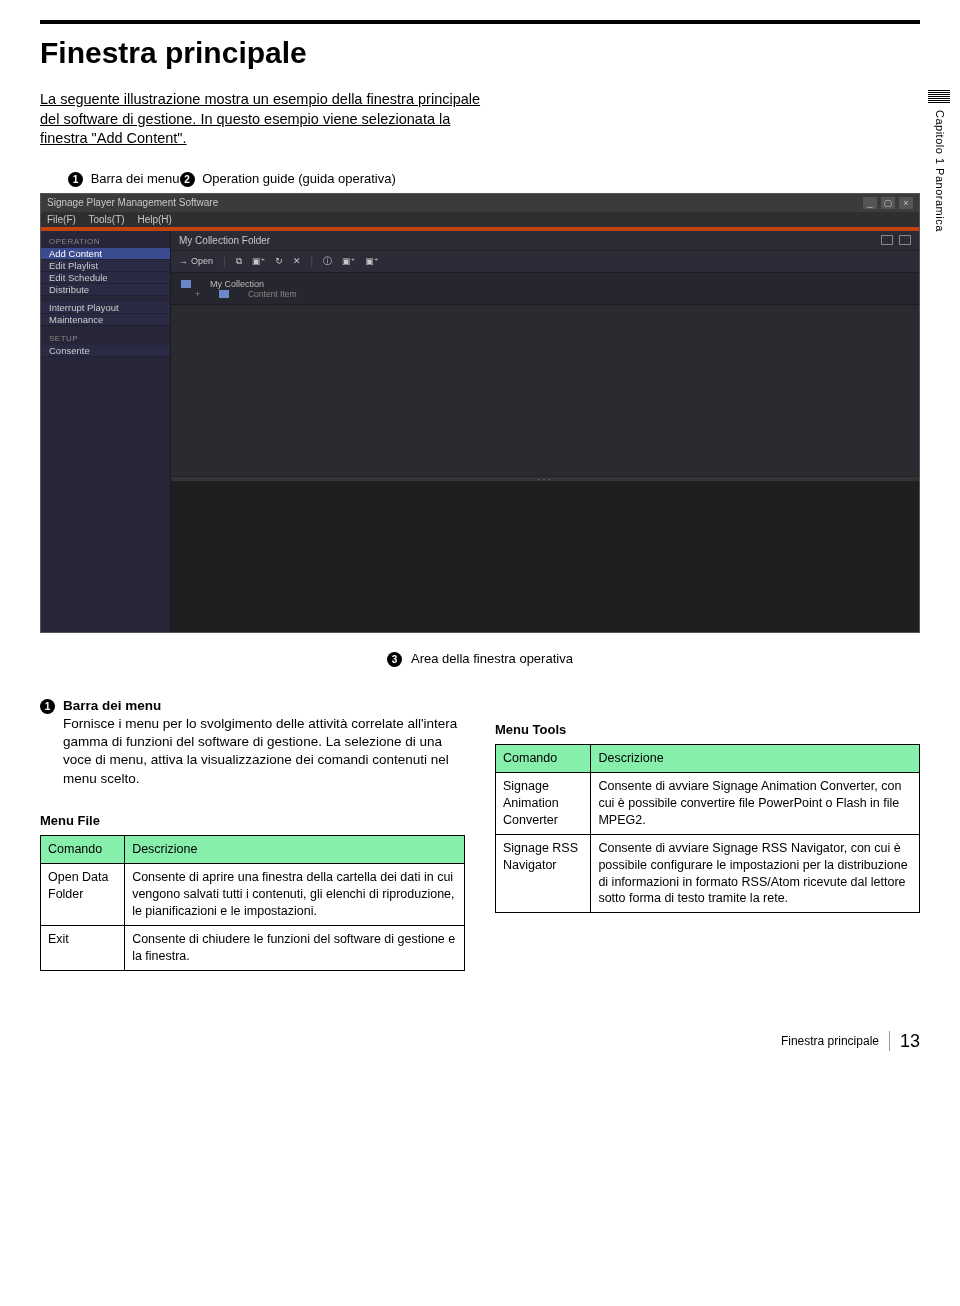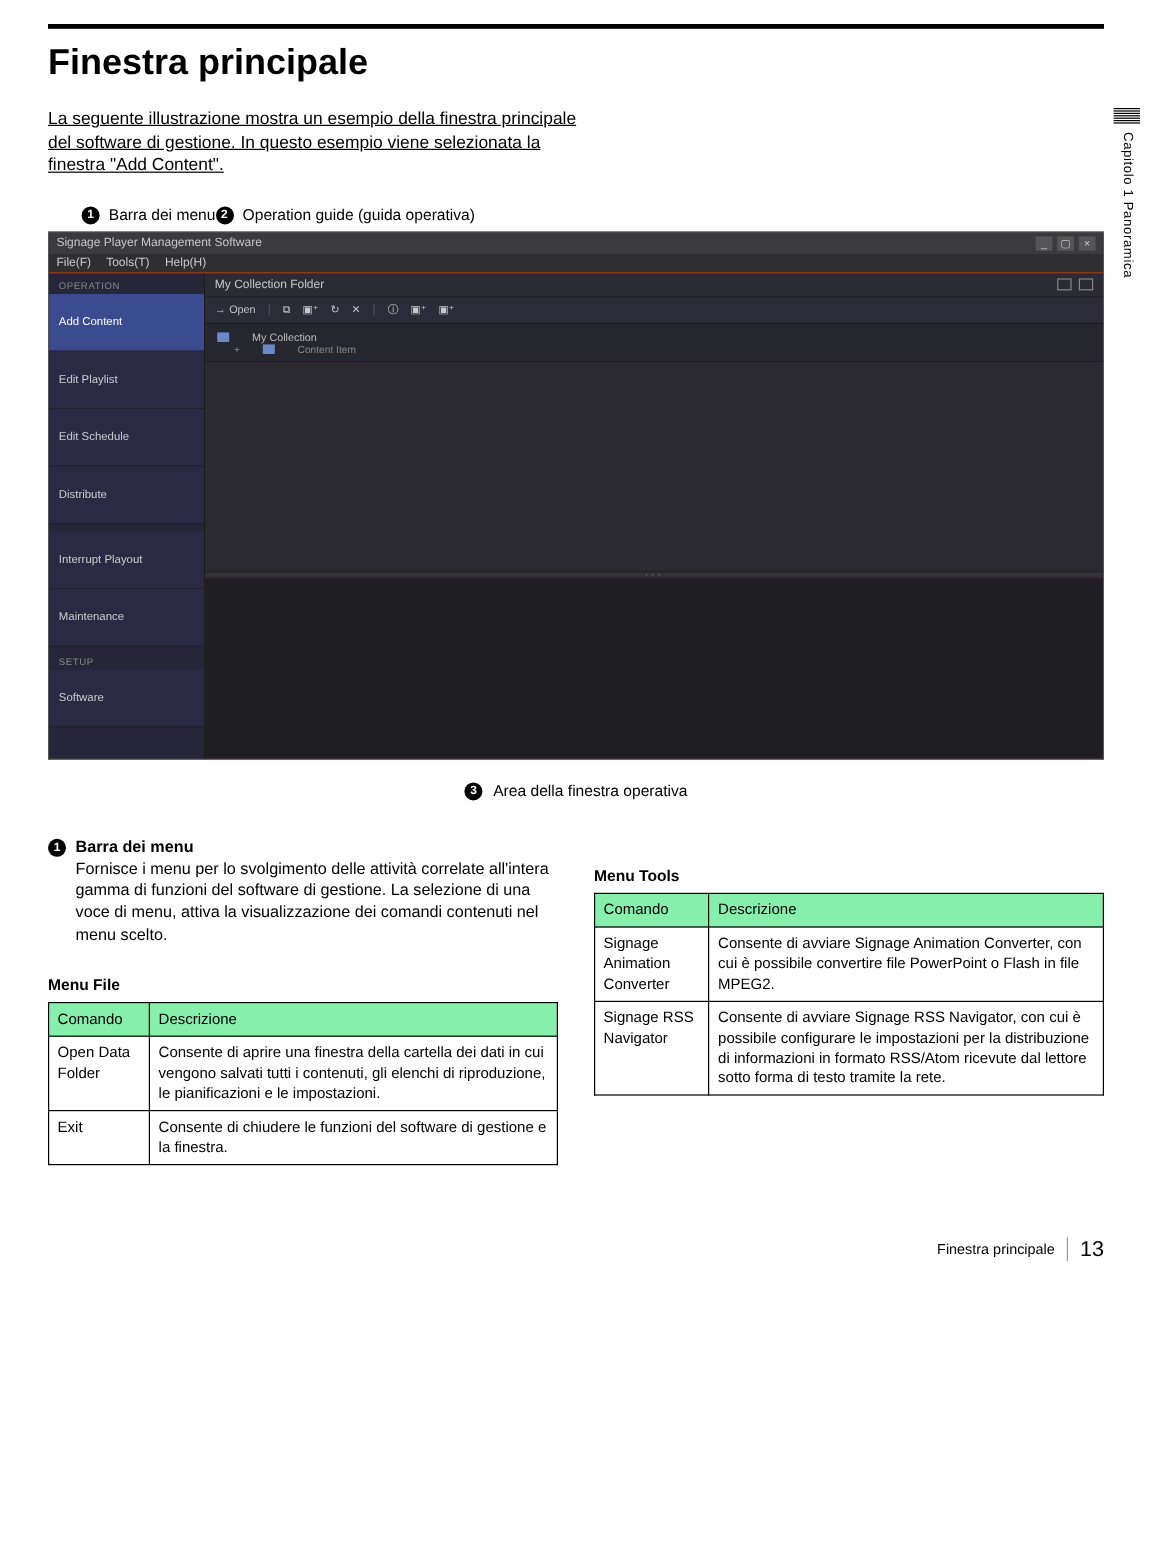--- a/index.html
+++ b/index.html
@@ -46,26 +46,26 @@
 
   
   .app-window {
     background:#2b2b2e; border:1px solid #555; width:100%; height:440px;
     position:relative; color:#c8c8c8; font-size:10px;
     display:flex; flex-direction:column;
   }
   .titlebar { background:#3b3b3e; padding:3px 6px; display:flex; justify-content:space-between; align-items:center; }
   .titlebar .winbtns { display:flex; gap:4px; }
   .titlebar .wbtn { width:14px; height:12px; background:#555; display:inline-block; text-align:center; line-height:12px; font-size:9px;}
-  .menubar { background:#2f2f32; padding:2px 6px; border-bottom:1px solid #c2410c; }
+  .menubar { background:#2f2f32; padding:2px 6px; border-bottom:4px solid #c2410c; }
   .menubar span { margin-right:10px; }
   .app-body { flex:1; display:flex; }
   .sidebar { width:130px; background:#262638; border-right:1px solid #1a1a1a; padding:4px 0; }
   .sb-head { font-size:8px; color:#888; padding:2px 8px; letter-spacing:0.5px; }
-  .sb-item { padding:18px 8px; color:#ccc; border-bottom:1px solid #202030; background:#2a2a44; font-size:9.5px;}
+  .sb-item { padding:0 8px; color:#ccc; border-bottom:1px solid #202030; background:#2a2a44; font-size:9.5px;}
   .sb-item.active { background:#3b4b8f; color:#fff; }
   .main-area { flex:1; display:flex; flex-direction:column; background:#701a75; }
   .mc-head { padding:4px 8px; background:#2b2b34; border-bottom:1px solid #1f1f24; display:flex; justify-content:space-between; align-items:center;}
   .toolbar { background:#2c2c38; padding:4px 8px; display:flex; align-items:center; gap:10px; border-bottom:1px solid #1d1d24;}
   .tb-btn { display:inline-flex; align-items:center; gap:3px; color:#c8c8c8; font-size:9px;}
   .tb-sep { color:#555; }
   .tree { padding:6px 10px; background:#26262e; height:32px; border-bottom:1px solid #1c1c20;}
   .tree .folder { color:#bbb; font-size:9px; display:flex; align-items:center; gap:19px;}
   .tree .folder .ico { width:10px; height:8px; background:#6a87c8; display:inline-block;}
   .tree .sub { margin-left:14px; color:#888; font-size:8.5px; }
@@ -145,21 +145,21 @@
     <div class="app-body">
       <div class="sidebar">
         <div class="sb-head">OPERATION</div>
         <div class="sb-item active">Add Content</div>
         <div class="sb-item">Edit Playlist</div>
         <div class="sb-item">Edit Schedule</div>
         <div class="sb-item">Distribute</div>
         <div class="sb-item" style="margin-top:6px;">Interrupt Playout</div>
         <div class="sb-item">Maintenance</div>
         <div class="sb-head" style="margin-top:6px;">SETUP</div>
-        <div class="sb-item">Software</div>
+        <div class="sb-item">Consente</div>
       </div>
       <div class="main-area">
         <div class="mc-head">
           <span>My Collection Folder</span>
           <span class="view-icons">
             <span class="vi"></span>
             <span class="vi"></span>
           </span>
         </div>
         <div class="toolbar">

